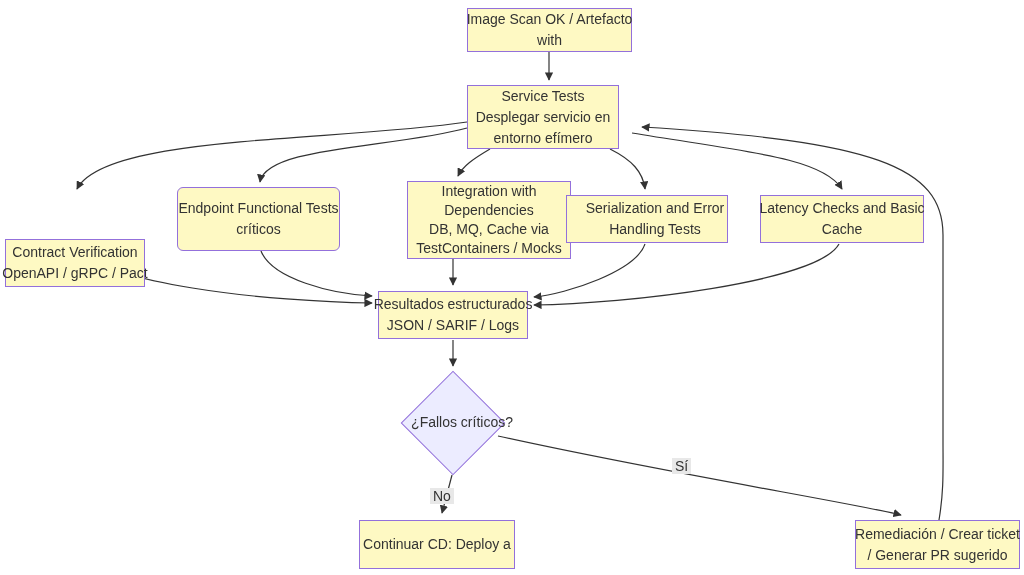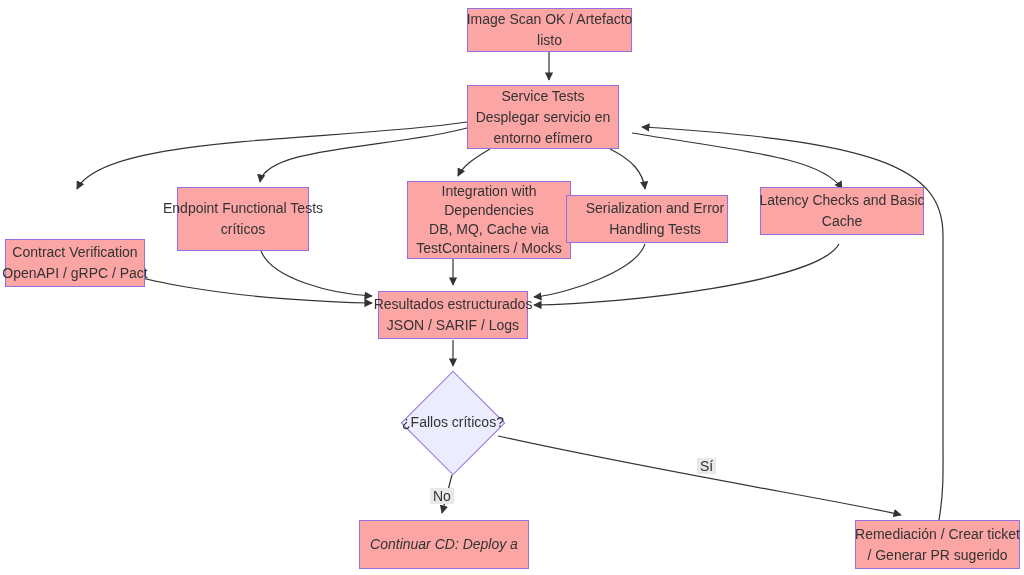--- a/index.html
+++ b/index.html
@@ -23,21 +23,21 @@
     height: 575px;
   }
   .edge {
     fill: none;
     stroke: #333333;
     stroke-width: 1.2;
   }
   .node {
     position: absolute;
     box-sizing: border-box;
-    background: #fca5a5;
+    background: #fef9c3;
     border: 1px solid #9370DB;
     display: flex;
     flex-direction: column;
     align-items: center;
     justify-content: center;
     text-align: center;
     font-size: 14px;
     line-height: 21px;
     color: #333333;
   }
@@ -52,34 +52,34 @@
     box-sizing: border-box;
     background: #ECECFF;
     border: 1px solid #9370DB;
     transform: rotate(45deg);
   }
   .diamond-label {
     position: absolute;
     left: 393px;
     top: 414px;
     width: 120px;
-    text-align: center;
+    text-align: right;
     font-size: 14px;
     color: #333333;
   }
   .edge-label {
     position: absolute;
     background: #e8e8e8;
     color: #333333;
     font-size: 14px;
     line-height: 16px;
     padding: 0 3px;
   }
   .edge-label.no { left: 430px; top: 488px; }
-  .edge-label.si { left: 697px; top: 458px; }
+  .edge-label.si { left: 672px; top: 458px; }
 </style>
 </head>
 <body>
 
 <div id="canvas">
 
   <svg id="edges-svg">
     <defs>
       <marker id="arrow" viewBox="0 0 10 10" refX="9" refY="5" markerWidth="7" markerHeight="7" orient="auto-start-reverse">
         <path d="M 0 0 L 10 5 L 0 10 z" fill="#333333"></path>
@@ -97,65 +97,65 @@
     <path class="edge" marker-end="url(#arrow)" d="M645,244 C636,271 567,294 534,297"></path>
     <path class="edge" marker-end="url(#arrow)" d="M839,244 C818,282 625,304 534,305"></path>
     <path class="edge" marker-end="url(#arrow)" d="M453,340 L453,366"></path>
     <path class="edge" marker-end="url(#arrow)" d="M452,475 L442,513"></path>
     <path class="edge" marker-end="url(#arrow)" d="M498,436 C660,472 858,504 901,515"></path>
     <path class="edge" marker-end="url(#arrow)" d="M939,520 C944,490 943,470 943,440 L943,235 C943,166 872,141 642,127"></path>
   </svg>
 
   <div class="node" style="left:467px; top:8px; width:165px; height:44px;">
     <span>Image Scan OK / Artefacto</span>
-    <span>listo</span>
+    <span>with</span>
   </div>
 
   <div class="node" style="left:467px; top:85px; width:152px; height:64px;">
     <span>Service Tests</span>
     <span>Desplegar servicio en</span>
     <span>entorno efímero</span>
   </div>
 
   <div class="node" style="left:5px; top:195px; width:140px; height:48px;margin-top:44px;">
     <span>Contract Verification</span>
     <span>OpenAPI / gRPC / Pact</span>
   </div>
 
-  <div class="node" style="left:177px; top:187px; width:132px; height:64px;">
+  <div class="node" style="left:177px; top:187px; width:163px; height:64px;border-radius:6px;">
     <span>Endpoint Functional Tests</span>
     <span>críticos</span>
   </div>
 
   <div class="node tight" style="left:371px; top:181px; width:164px; height:78px;">
     <span>Integration with</span>
     <span>Dependencies</span>
     <span>DB, MQ, Cache via</span>
     <span>TestContainers / Mocks</span>
   </div>
 
   <div class="node" style="left:566px; top:195px; width:162px; height:48px;padding-left:16px;">
     <span>Serialization and Error</span>
     <span>Handling Tests</span>
   </div>
 
-  <div class="node" style="left:760px; top:187px; width:164px; height:48px;align-items:center;">
+  <div class="node" style="left:760px; top:195px; width:164px; height:48px;align-items:center;">
     <span>Latency Checks and Basic</span>
     <span>Cache</span>
   </div>
 
   <div class="node" style="left:378px; top:291px; width:150px; height:48px;">
     <span>Resultados estructurados</span>
     <span>JSON / SARIF / Logs</span>
   </div>
 
   <div class="diamond-shape"></div>
   <div class="diamond-label">¿Fallos críticos?</div>
 
-  <div class="node" style="left:359px; top:520px; width:170px; height:49px;font-style:italic;">
+  <div class="node" style="left:359px; top:520px; width:156px; height:49px;">
     <span>Continuar CD: Deploy a</span>
   </div>
 
   <div class="node" style="left:855px; top:520px; width:165px; height:49px;">
     <span>Remediación / Crear ticket</span>
     <span>/ Generar PR sugerido</span>
   </div>
 
   <div class="edge-label no">No</div>
   <div class="edge-label si">Sí</div>

